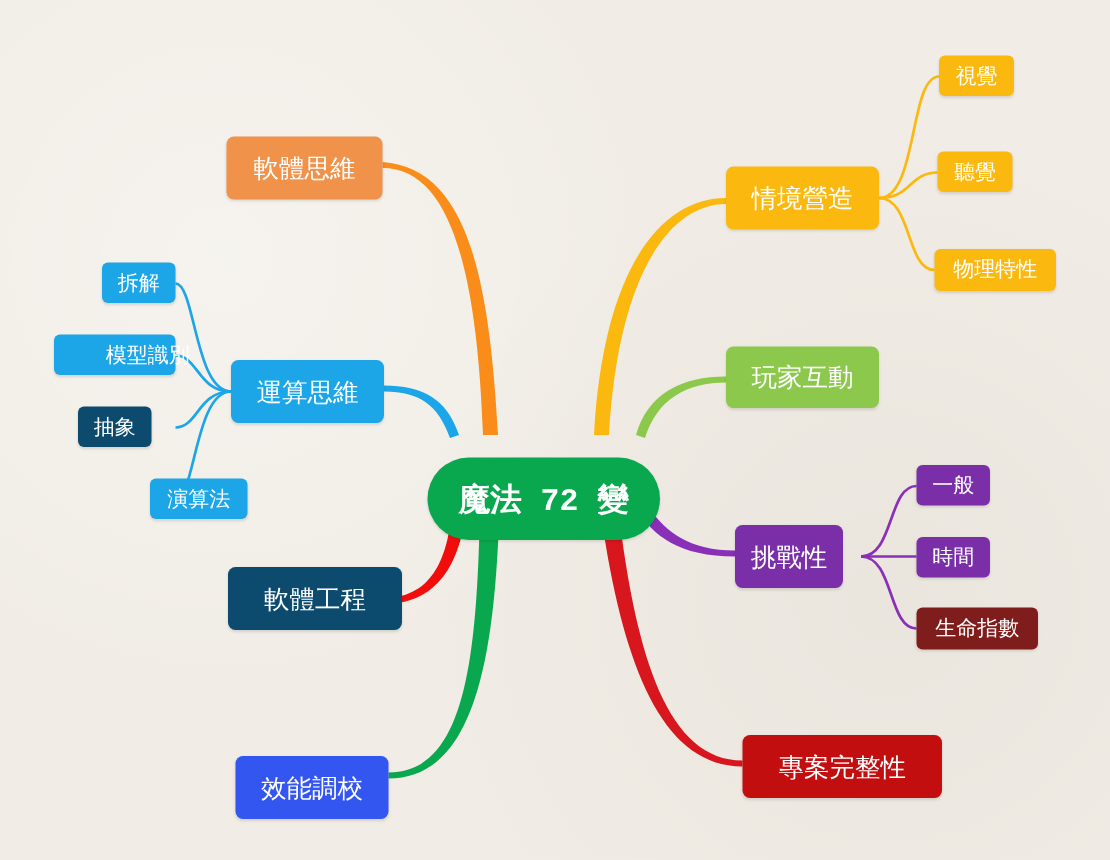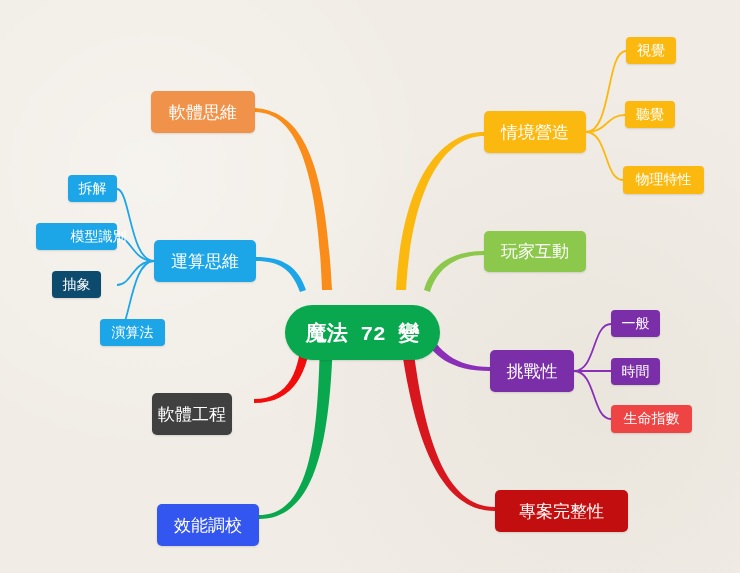--- a/index.html
+++ b/index.html
@@ -84,21 +84,21 @@
 <div class="node sub" style="left:36px; top:223px; width:81px; height:27px; background:#1ca6e8;padding-left:44px;">
   <span>模型識別</span>
 </div>
 <div class="node sub" style="left:52px; top:271px; width:49px; height:27px; background:#0c4a6e;">
   <span>抽象</span>
 </div>
 <div class="node sub" style="left:52px; top:319px; width:65px; height:27px; background:#1ca6e8;margin-left:48px;">
   <span>演算法</span>
 </div>
 
-<div class="node main" style="left:152px; top:378px; width:80px; height:42px; background:#404040;margin-top:15px;">
+<div class="node main" style="left:152px; top:378px; width:116px; height:42px; background:#0c4a6e;">
   <span>軟體工程</span>
 </div>
 
 <div class="node main" style="left:157px; top:494px; width:102px; height:42px; background:#3355f0;margin-top:10px;">
   <span>效能調校</span>
 </div>
 
 <div class="node main" style="left:484px; top:111px; width:102px; height:42px; background:#fbb910;">
   <span>情境營造</span>
 </div>
@@ -110,29 +110,29 @@
   <span>聽覺</span>
 </div>
 <div class="node sub" style="left:623px; top:166px; width:81px; height:28px; background:#fbb910;">
   <span>物理特性</span>
 </div>
 
 <div class="node main" style="left:484px; top:231px; width:102px; height:41px; background:#8cc84b;">
   <span>玩家互動</span>
 </div>
 
-<div class="node main" style="left:490px; top:350px; width:84px; height:42px; background:#7a2ea8;">
+<div class="node main" style="left:490px; top:350px; width:72px; height:42px; background:#7a2ea8;">
   <span>挑戰性</span>
 </div>
 
 <div class="node sub" style="left:611px; top:310px; width:49px; height:27px; background:#7a2ea8;">
   <span>一般</span>
 </div>
 <div class="node sub" style="left:611px; top:358px; width:49px; height:27px; background:#7a2ea8;">
   <span>時間</span>
 </div>
-<div class="node sub" style="left:611px; top:405px; width:81px; height:28px; background:#ef4444;">
+<div class="node sub" style="left:611px; top:405px; width:81px; height:28px; background:#7f1d1d;">
   <span>生命指數</span>
 </div>
 
 <div class="node main" style="left:495px; top:490px; width:133px; height:42px; background:#c20e0e;">
   <span>專案完整性</span>
 </div>
 
 </body></html>

